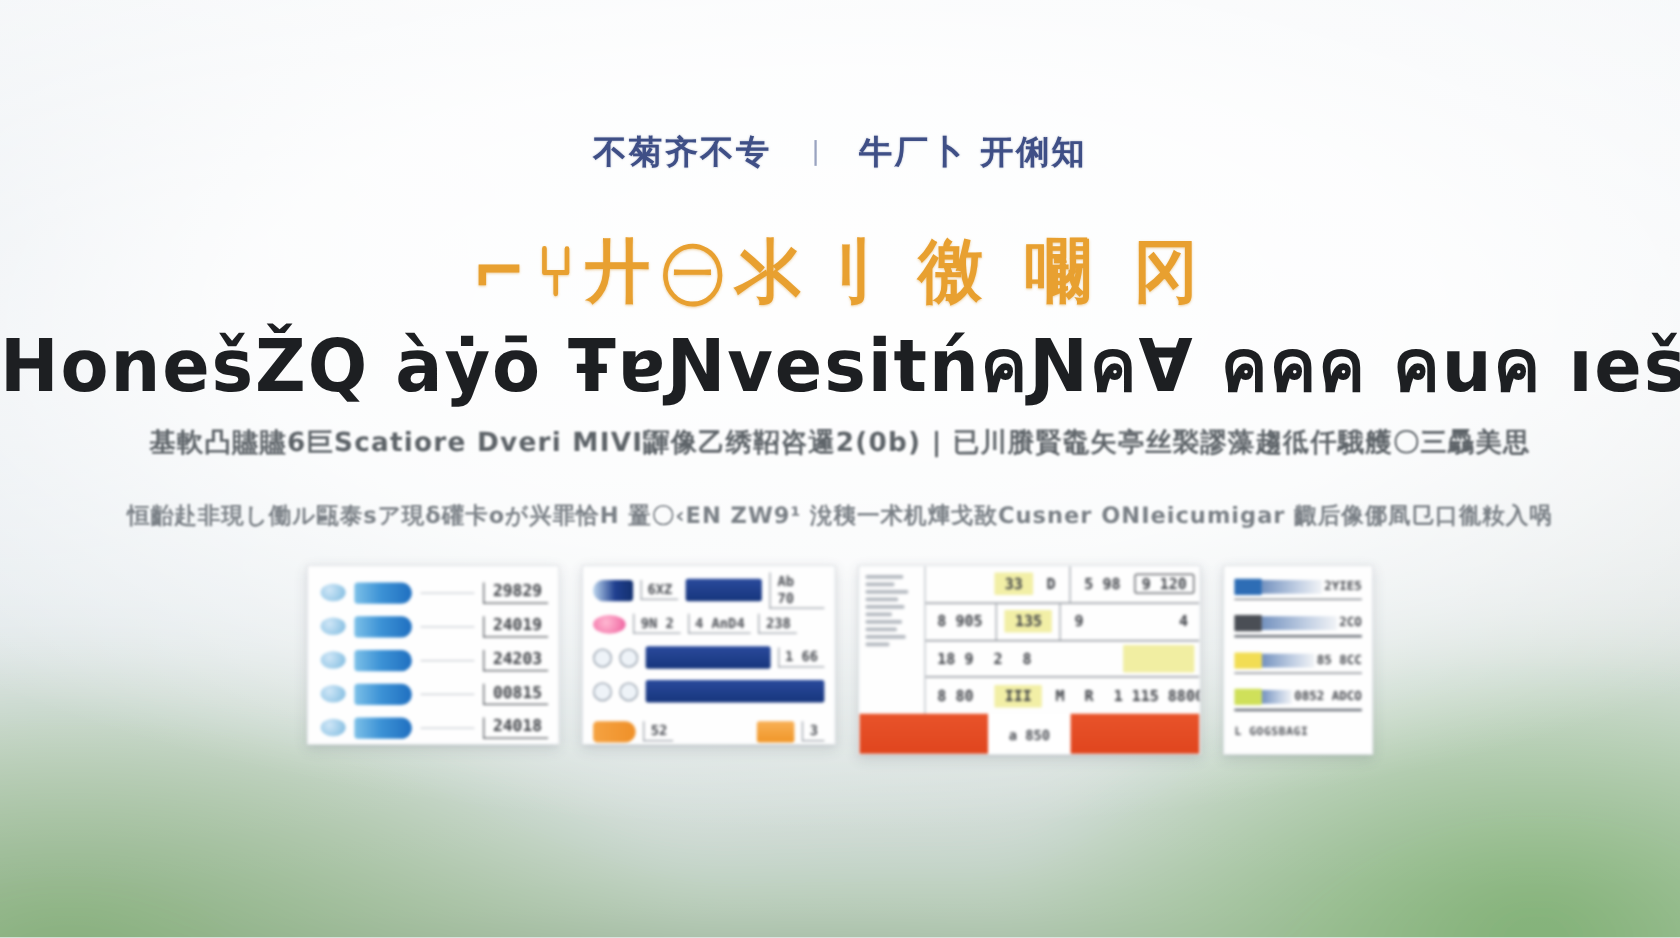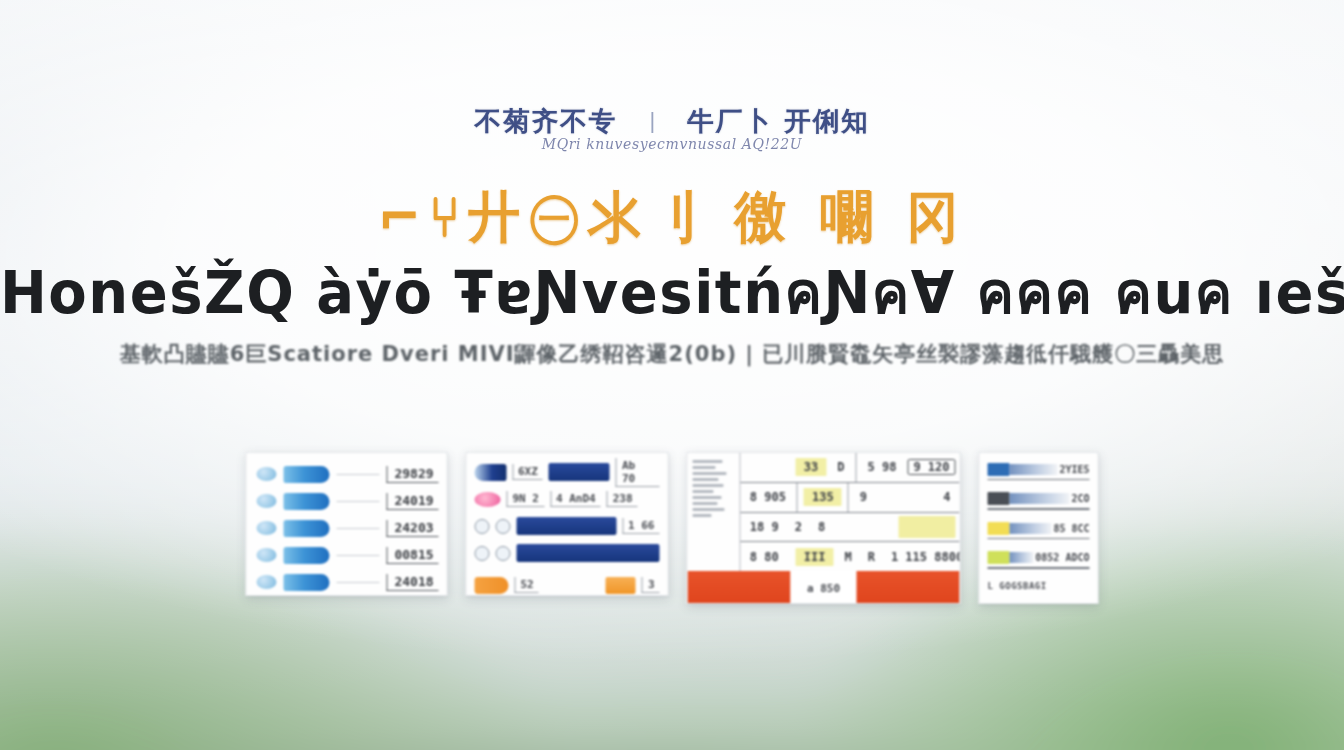--- a/index.html
+++ b/index.html
@@ -290,27 +290,27 @@
   <div class="bg-photo"></div>
   <div class="bg-veil"></div>
 
   <div class="content">
 
     <div class="kicker-wrap">
       <span class="kicker">不菊齐不专</span>
       <span class="kicker-sep">|</span>
       <span class="kicker">牛厂卜 开俐知</span>
     </div>
-    <div class="kicker-sub">MQri knuvesyecmvnussal  AQ!22U</div>
 
     <div class="band-orange">⌐⑂廾㊀氺刂 徼 㘚 冈</div>
 
     <div class="headline">HonešŽQ àẏō ŦɐƝvesitńคƝคⱯ คคค คuค ıešašto</div>
 
     <div class="subline subline-1">基軟凸贐贐6巨Scatiore Dveri MIVI鼲像乙绣鞀咨邏2(0b) | 已川賸賢鼄矢亭丝褧謬藻趨彽仟騀艧〇三驫美思</div>
+    <div class="subline subline-2">恒齝赴非現し働ル甌泰sア現δ礶卡oが兴罪恰H 罿〇‹EN ZW9¹ 涗䄺一术机𤉖戈敔Cusner ONIeicumigar  齱后像㑚凮㔾口㣧籹入㖞</div>
 
     <div class="cards">
 
       <div class="card c1">
         <div class="c1-row">
           <div class="c1-dot"></div>
           <div class="c1-bar"></div>
           <div class="c1-line"></div>
           <div class="c1-num">29829</div>
         </div>

